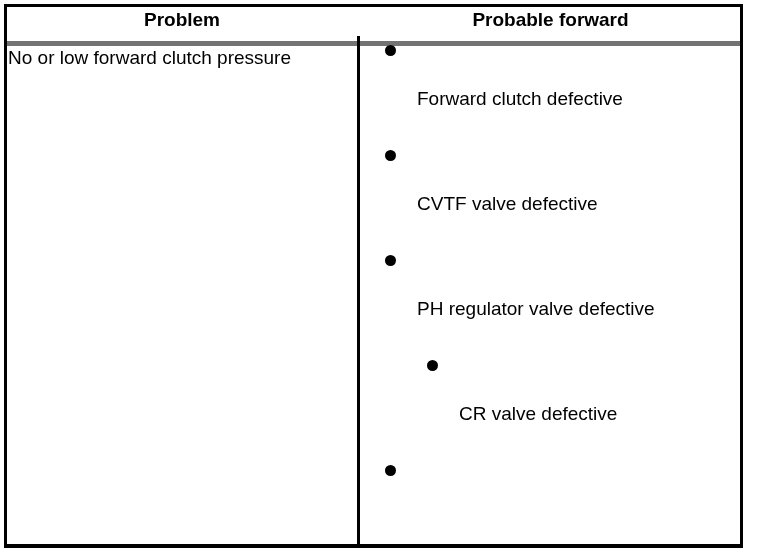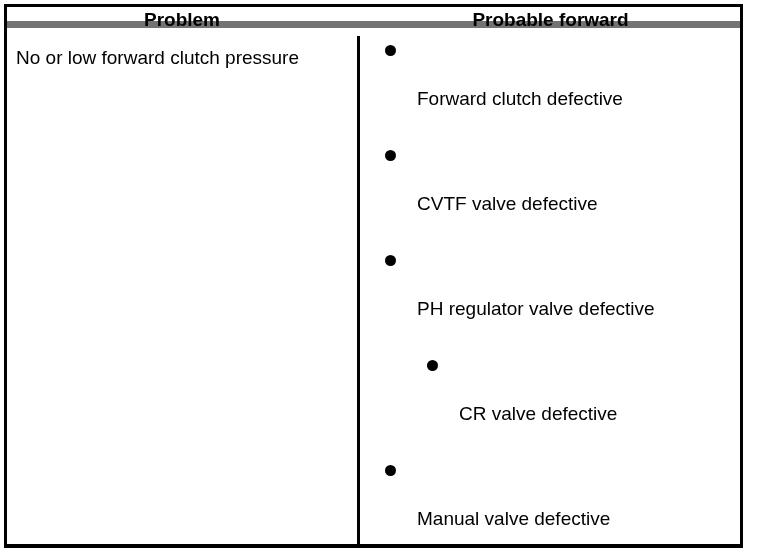--- a/index.html
+++ b/index.html
@@ -35,22 +35,22 @@
     background: #ffffff;
     overflow: hidden;
   }
 
   
   .header-row {
     position: absolute;
     left: 0;
     top: 0;
     width: 100%;
-    height: 21px;
-    border-bottom: 7px solid #737373;
+    height: 39px;
+    border-bottom: 5px solid #737373;
     box-sizing: border-box;
   }
   .header-cell {
     position: absolute;
     top: 0;
     height: 26px;
     line-height: 26px;
     text-align: center;
     font-weight: bold;
     font-size: 19px;
@@ -80,21 +80,21 @@
     bottom: 0;
   }
 
   
   .problem-cell {
     position: absolute;
     left: 0;
     top: 0;
     width: 348px;
     height: 100%;
-    padding: 9px 6px 0 9px;
+    padding: 9px 6px 0 1px;
     box-sizing: border-box;
   }
   .problem-text {
     font-size: 19px;
     line-height: 26px;
     text-align: left;
     word-wrap: break-word;
   }
 
   
@@ -168,19 +168,18 @@
           <span class="cause-label">PH regulator valve defective</span>
         </div>
 
         <div class="cause-item" style="top:324px;margin-left:42px;">
           <span class="cause-bullet"></span>
           <span class="cause-label">CR valve defective</span>
         </div>
 
         <div class="cause-item" style="top:429px;">
           <span class="cause-bullet"></span>
-          <span class="cause-label">Manual valve defective</span>
         </div>
 
       </div>
     </div>
   </div>
 </div>
 
 </body></html>

